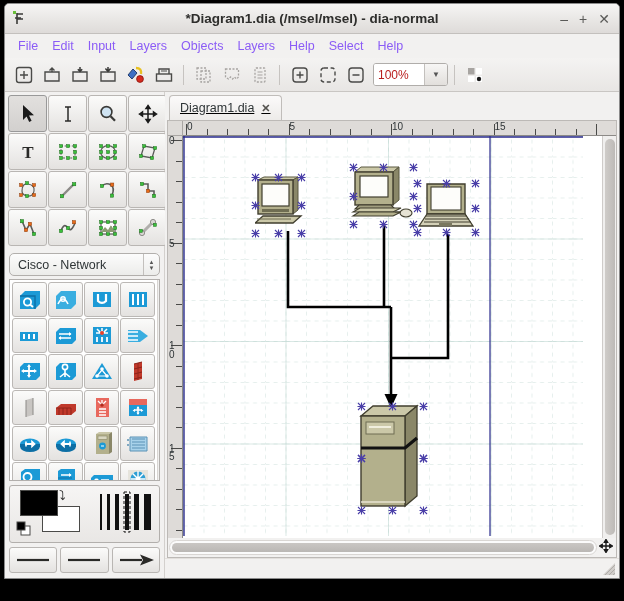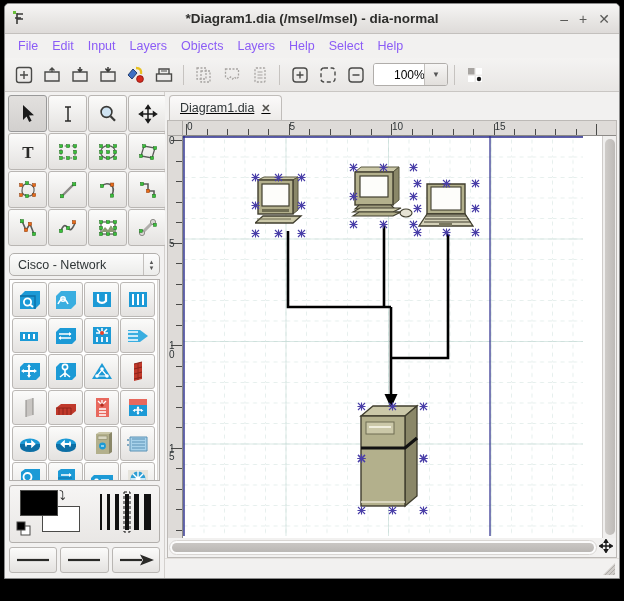--- a/index.html
+++ b/index.html
@@ -54,22 +54,22 @@
     padding-left: 5px; gap: 1px; flex: none;
   }
   .tb { width: 27px; height: 26px; display:flex; align-items:center; justify-content:center; cursor:pointer;}
   .tb svg { display:block; }
   .tbsep { width: 1px; height: 20px; background:#c6c3c0; margin: 0 5px; }
   .zoombox {
     display: flex; height: 23px; margin-left: 3px;
     border: 1px solid #b0adaa; border-radius: 3px; overflow: hidden; background:#fff;
   }
   .zoomval {
-    width: 50px; font-size: 12px; color: #000000; background:#fff;
-    display:flex; align-items:center; padding-left:20px;
+    width: 50px; font-size: 12px; color: #b91c1c; background:#fff;
+    display:flex; align-items:center; padding-left:4px;
   }
   .zoomarrow {
     width: 23px; background: linear-gradient(to bottom,#f7f6f5,#e2dfdc);
     border-left:1px solid #c3c0bd; display:flex; align-items:center; justify-content:center;
     font-size: 8px; color:#555;
   }
   
   .bodyrow { flex: 1; display: flex; min-height: 0; }
   
   .palette {

